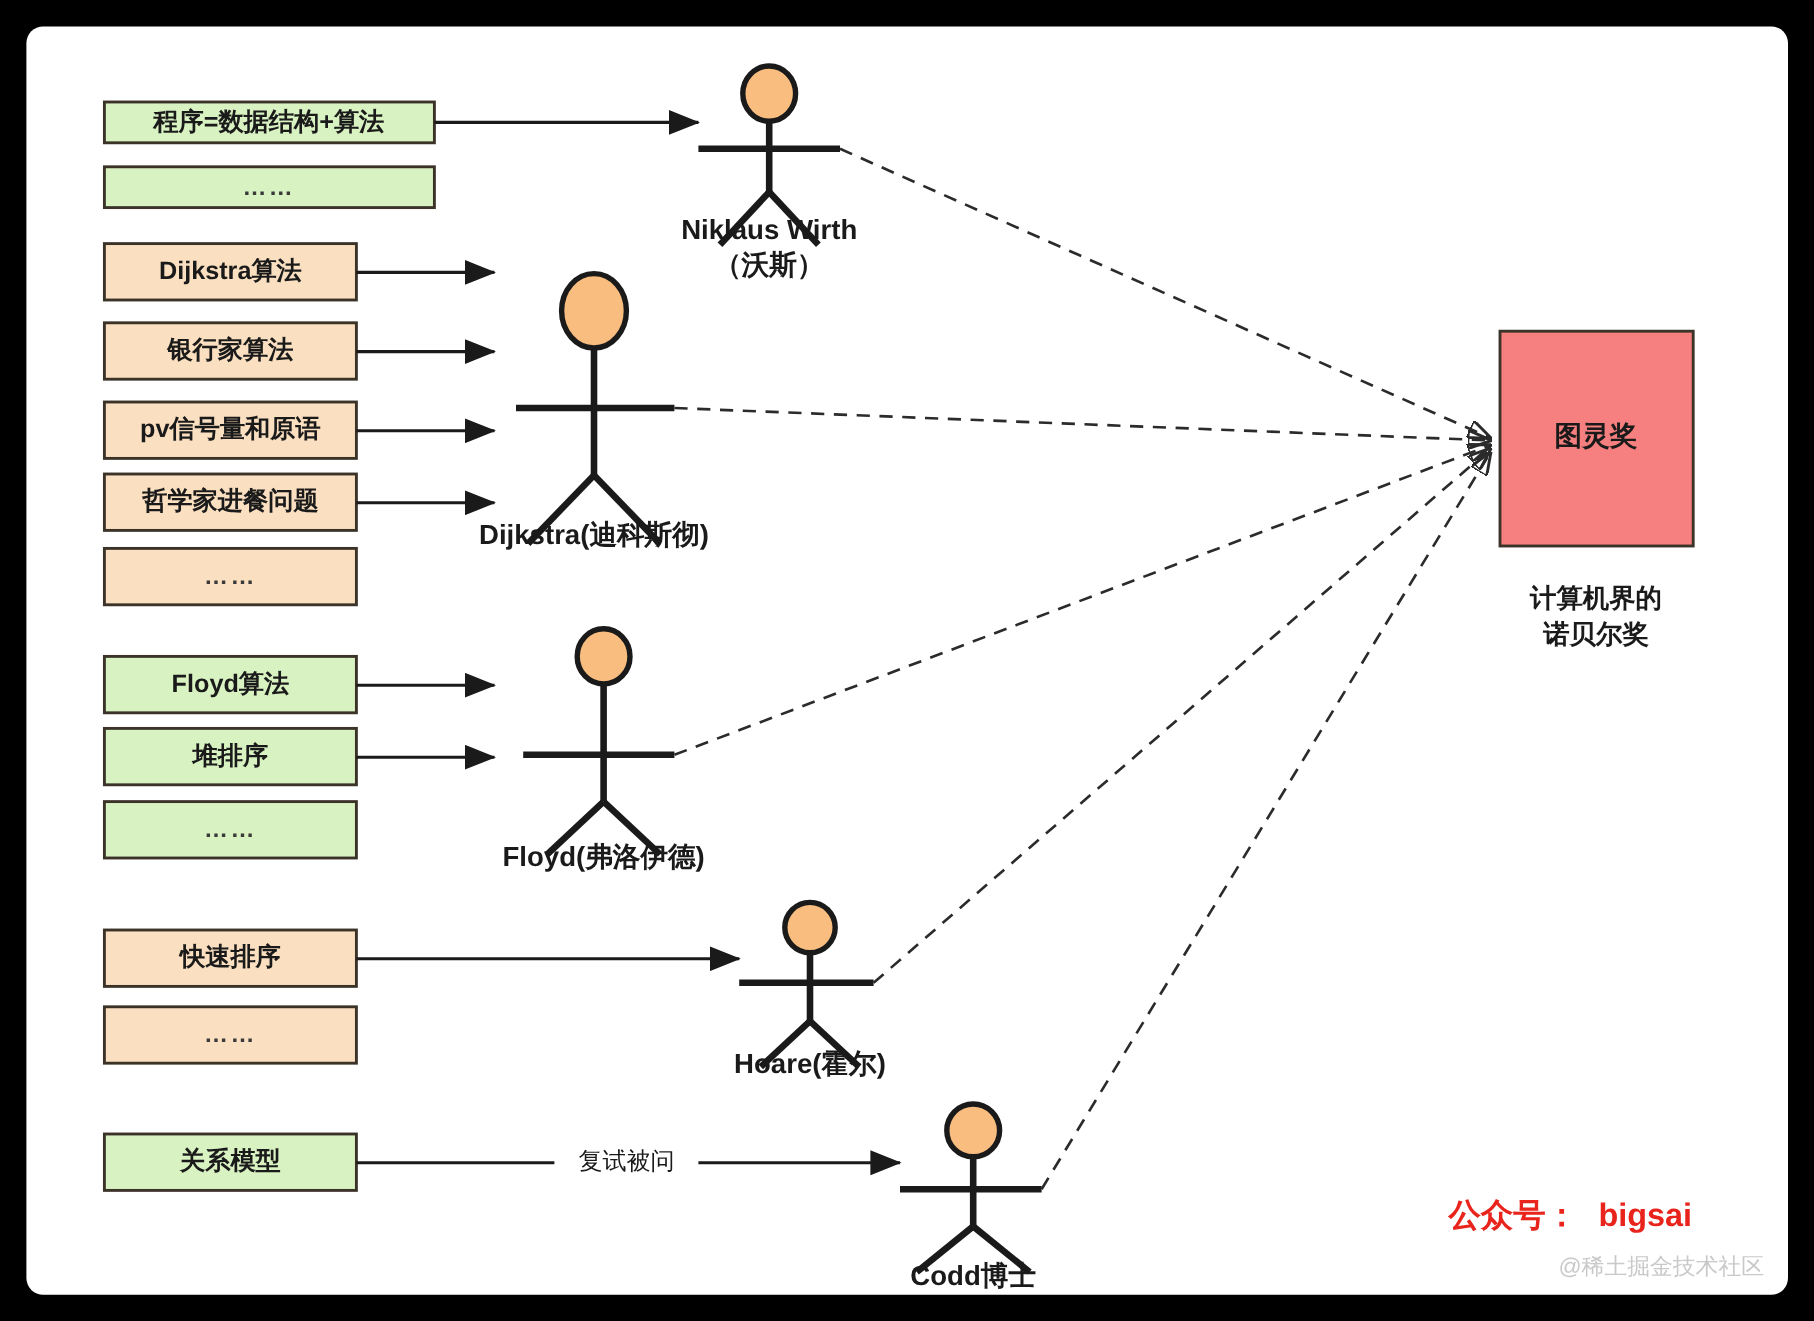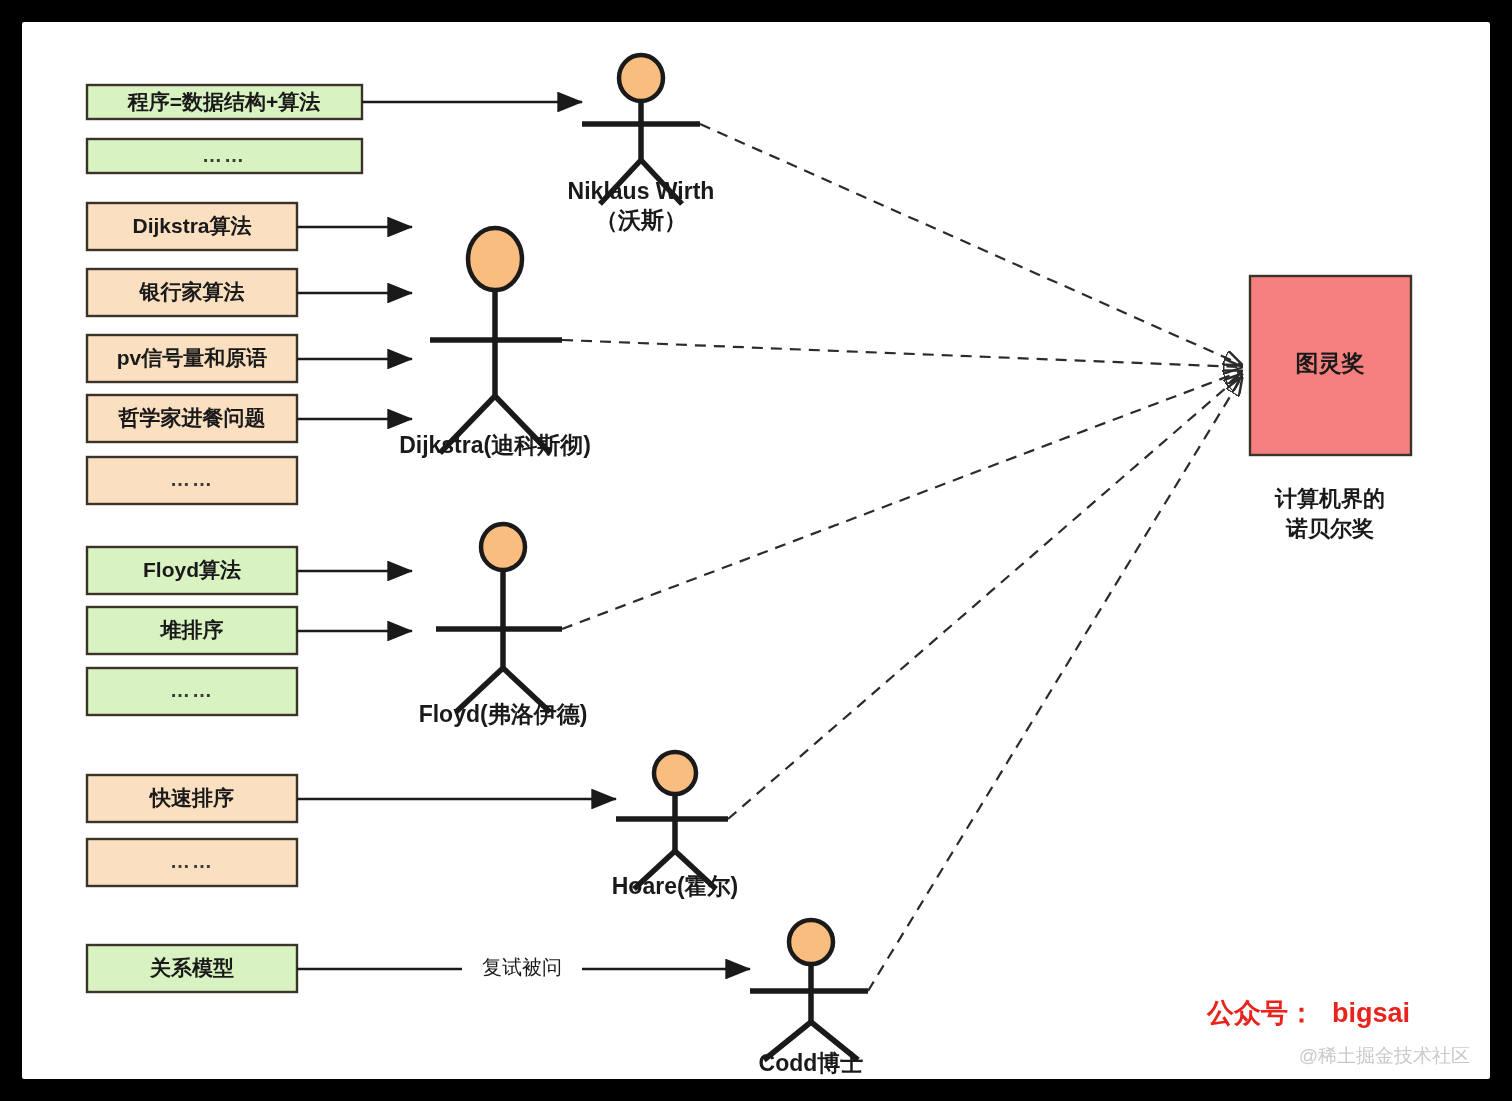--- a/index.html
+++ b/index.html
@@ -13,21 +13,21 @@
     font-family: "Liberation Sans", "DejaVu Sans", sans-serif;
     overflow: hidden;
   }
   #canvas {
     position: absolute;
     left: 22px;
     top: 22px;
     width: 1468px;
     height: 1057px;
     background: #ffffff;
-    border-radius: 2px;
+    border-radius: 14px;
     overflow: hidden;
   }
   svg#diagram {
     position: absolute;
     left: 0;
     top: 0;
     width: 1468px;
     height: 1057px;
   }
   .lbl-box {

